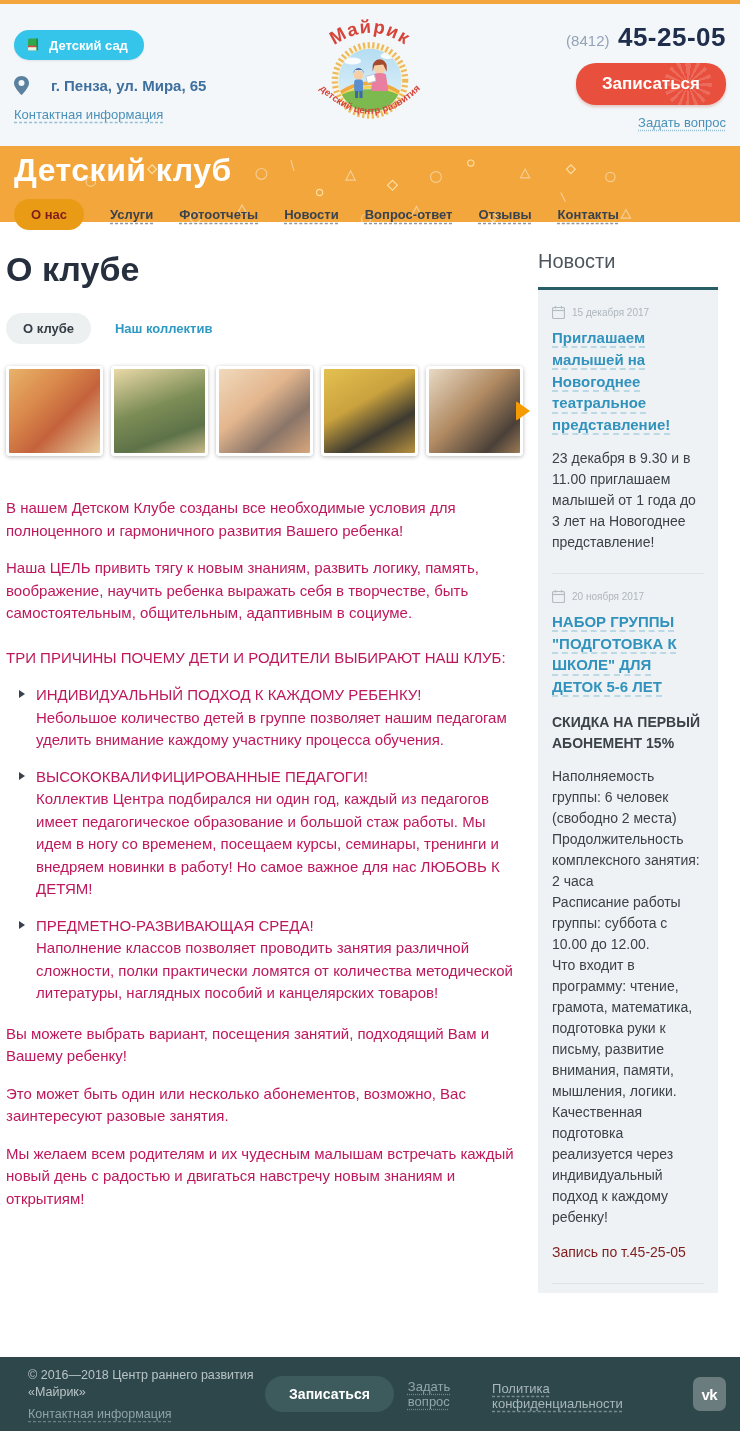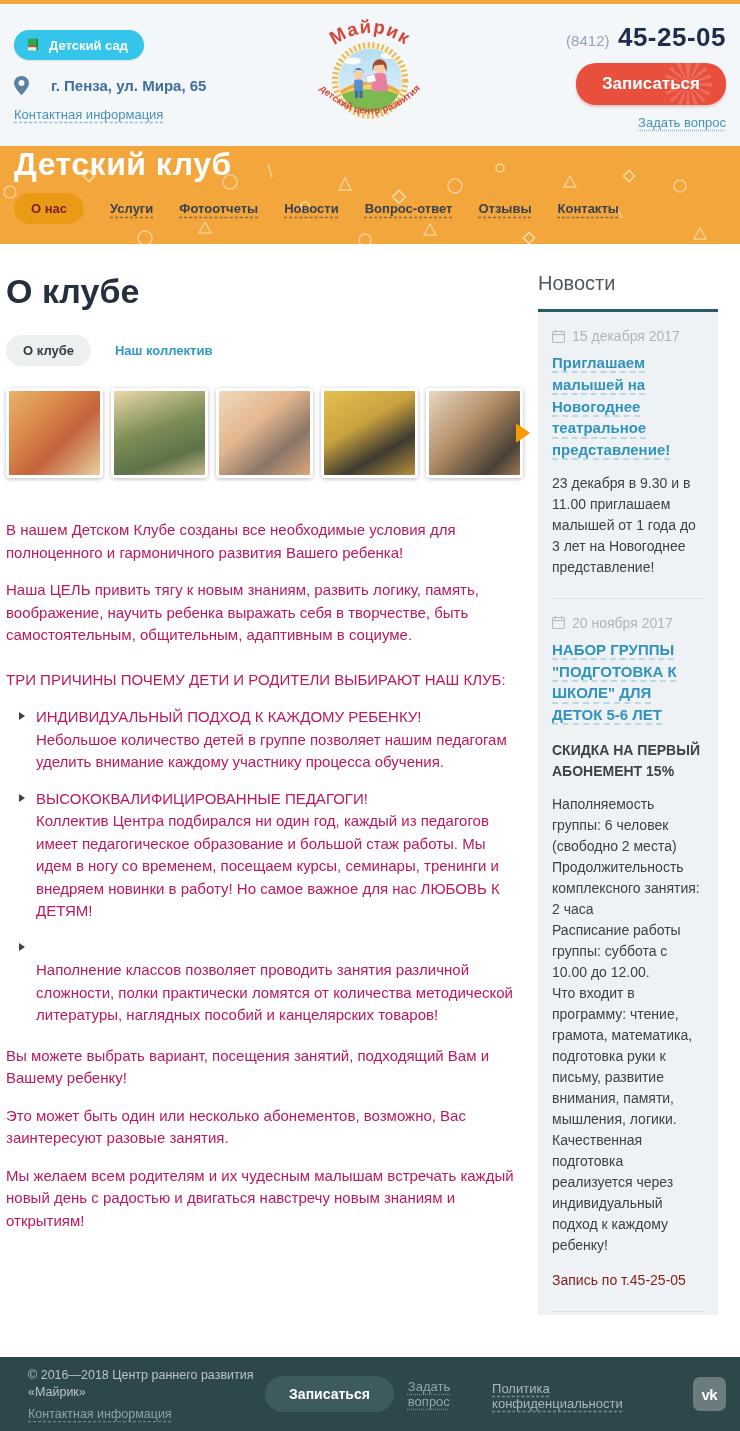--- a/index.html
+++ b/index.html
@@ -24,21 +24,21 @@
   .phone-num { font-size:26px; font-weight:bold; color:#202e4e; letter-spacing:.5px; margin-left:4px; }
   .btn-signup { position:relative; overflow:hidden; margin-top:10px; background:#e84f3d; color:#fff; border:none;
     border-radius:20px; padding:11px 26px; font-size:17px; font-weight:bold; cursor:pointer; font-family:inherit;
     box-shadow:0 2px 3px rgba(180,50,30,.25); }
   .btn-signup::after { content:""; position:absolute; right:14px; top:50%; width:48px; height:48px; transform:translateY(-50%);
     background:repeating-conic-gradient(rgba(255,255,255,.16) 0 9deg, transparent 9deg 22deg); border-radius:50%; }
   .ask-link { display:inline-block; margin-top:10px; color:#4a90b8; font-size:13px; cursor:pointer;
     text-decoration:underline; text-decoration-style:dotted; text-decoration-color:rgba(74,144,184,.55); text-underline-offset:3px; }
 
   
-  .hero { height:98px; background:#f2a63c; position:relative; padding:0 14px 0; }
+  .hero { height:76px; background:#f2a63c; position:relative; padding:6px 14px 0; }
   .hero svg.confetti { position:absolute; inset:0; width:100%; height:100%; pointer-events:none; }
   .hero-title { position:relative; color:#fff; font-size:32px; font-weight:bold; letter-spacing:.5px; }
   .hero-nav { position:relative; display:flex; align-items:center; gap:26px; margin-top:10px; }
   .nav-item { font-size:13px; font-weight:bold; color:#3a424d; cursor:pointer;
     text-decoration:underline; text-decoration-style:dashed; text-decoration-color:rgba(58,66,77,.55); text-underline-offset:4px; }
   .nav-item.active { background:#ea9b15; color:#7f1d1d; text-decoration:none; border-radius:16px; padding:8px 17px; }
 
   
   .content { flex:1; display:flex; padding:0 6px; gap:14px; overflow:hidden; }
   .main-col { width:518px; padding-top:28px; }
@@ -69,21 +69,21 @@
   .bullets li::before { content:""; position:absolute; left:13px; top:6px; width:0; height:0;
     border-top:4px solid transparent; border-bottom:4px solid transparent; border-left:6px solid #39424c; }
 
   
   .sidebar { width:180px; padding-top:28px; }
   .sidebar-title { font-size:20px; color:#4d565e; font-weight:normal; }
   .sidebar-bar { height:3px; background:#275d66; margin-top:14px; }
   .news-panel { background:#eef2f4; padding:16px 14px; height:1003px; overflow:hidden; }
   .news-item { padding-bottom:4px; }
   .news-item + .news-item { border-top:1px solid #dde4e7; padding-top:16px; margin-top:16px; }
-  .news-date { display:flex; align-items:center; gap:7px; color:#aeb6bd; font-size:14px; margin-bottom:8px; }
+  .news-date { display:flex; align-items:center; gap:7px; color:#aeb6bd; font-size:10px; margin-bottom:8px; }
   .news-link { display:inline; font-size:15px; font-weight:bold; color:#3193bd; line-height:1.45; cursor:pointer;
     text-decoration:underline; text-decoration-style:dashed; text-decoration-color:rgba(49,147,189,.35); text-underline-offset:4px; }
   .news-sub { font-size:14px; font-weight:bold; color:#3b4248; line-height:1.5; margin-top:14px; }
   .news-text { font-size:14px; color:#3b4248; line-height:1.5; margin-top:12px; white-space:pre-line; }
   .news-note { font-size:14px; color:#7f1d1d; line-height:1.5; margin-top:14px; }
 
   
   .footer { height:74px; background:#2e474b; display:flex; align-items:center; padding:0 14px; position:relative; }
   .ft-left { width:255px; padding-left:14px; }
   .ft-copy { color:#b9c4c6; font-size:12.5px; line-height:1.4; }
@@ -247,21 +247,21 @@
         <ul class="bullets">
           <li>
             <span>ИНДИВИДУАЛЬНЫЙ ПОДХОД К КАЖДОМУ РЕБЕНКУ!</span><br>
             <span>Небольшое количество детей в группе позволяет нашим педагогам уделить внимание каждому участнику процесса обучения.</span>
           </li>
           <li>
             <span>ВЫСОКОКВАЛИФИЦИРОВАННЫЕ ПЕДАГОГИ!</span><br>
             <span>Коллектив Центра подбирался ни один год, каждый из педагогов имеет педагогическое образование и большой стаж работы. Мы идем в ногу со временем, посещаем курсы, семинары, тренинги и внедряем новинки в работу! Но самое важное для нас ЛЮБОВЬ К ДЕТЯМ!</span>
           </li>
           <li>
-            <br>
+            <span>ПРЕДМЕТНО-РАЗВИВАЮЩАЯ СРЕДА!</span><br>
             <span>Наполнение классов позволяет проводить занятия различной сложности, полки практически ломятся от количества методической литературы, наглядных пособий и канцелярских товаров!</span>
           </li>
         </ul>
         <p>Вы можете выбрать вариант, посещения занятий, подходящий Вам и Вашему ребенку!</p>
         <p>Это может быть один или несколько абонементов, возможно, Вас заинтересуют разовые занятия.</p>
         <p>Мы желаем всем родителям и их чудесным малышам встречать каждый новый день с радостью и двигаться навстречу новым знаниям и открытиям!</p>
       </div>
     </div>
 
     <div class="sidebar">

